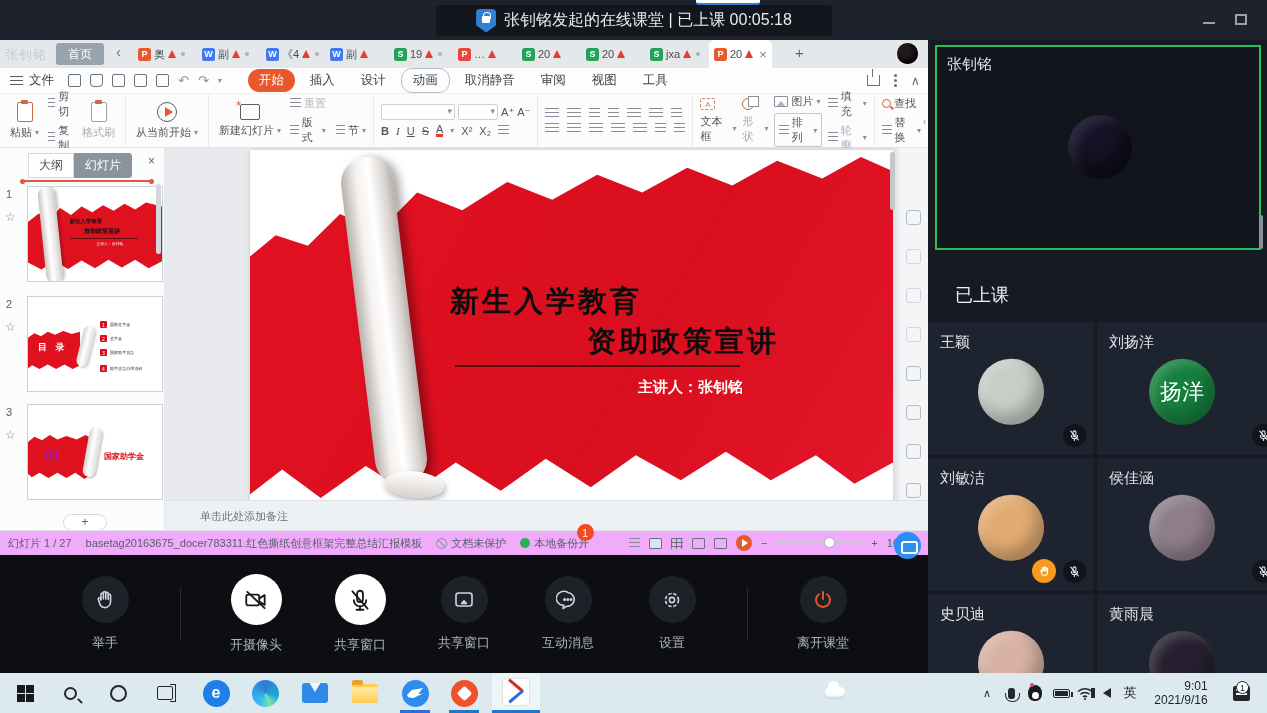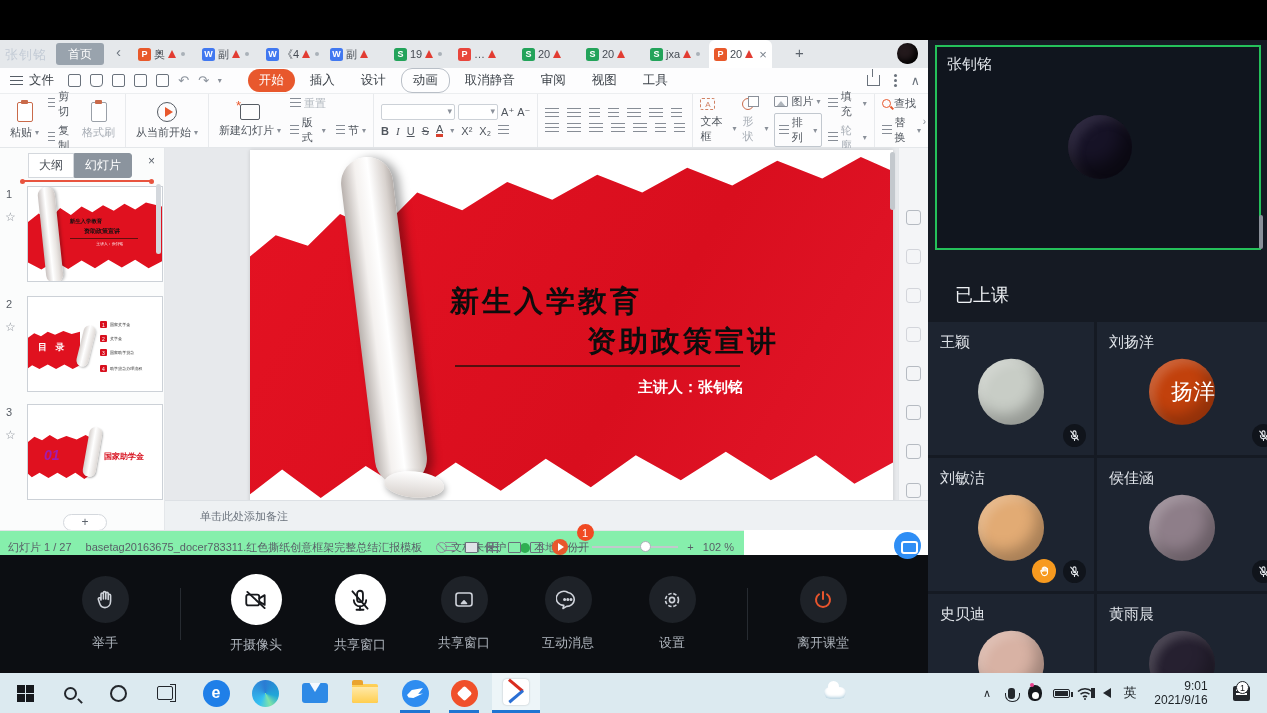--- a/index.html
+++ b/index.html
@@ -146,22 +146,22 @@
   .canvas-scroll { position:absolute; left:725px; top:4px; width:5px; height:58px; background:#c3c8cd; border-radius:3px;}
 
   
   #rstrip { position:absolute; left:898px; top:108px; width:30px; height:382px; background:#f4f5f7; border-left:1px solid #e4e7ea;}
   .rt-ic { position:absolute; left:7px; width:15px; height:15px; border:1.4px solid #aab0b8; border-radius:3px; opacity:.85;}
   .rt-ic.dim { opacity:.45; }
 
   
   #notesbar { position:absolute; left:165px; top:460px; width:763px; height:30px; background:#eef1f3; border-top:1px solid #dde1e5;
               font-size:11px; color:#6a727c; padding:8px 0 0 35px;}
-  #statusbar { position:absolute; left:0; top:490px; width:744px; height:25px; background:#86efac; border-top:1px solid #e2e5e8;
-               display:flex; align-items:flex-end; font-size:11px; color:#585f67;}
+  #statusbar { position:absolute; left:0; top:490px; width:928px; height:25px; background:#f0abfc; border-top:1px solid #e2e5e8;
+               display:flex; align-items:center; font-size:11px; color:#585f67;}
   .sb-left { display:flex; align-items:center; gap:14px; margin-left:8px; white-space:nowrap;}
   .cslash { width:11px; height:11px; border:1.3px solid #8a9099; border-radius:50%; position:relative; flex:none;}
   .cslash::after{content:"";position:absolute;left:-1px;top:4px;width:11px;height:1.3px;background:#8a9099;transform:rotate(45deg);}
   .gdot2 { width:10px; height:10px; border-radius:50%; background:#2fae52; flex:none;}
   .sb-item { display:flex; align-items:center; gap:4px; }
   .sb-right { position:absolute; right:10px; display:flex; align-items:center; gap:9px;}
   .vw { width:13px; height:11px; border:1.3px solid #6a727c; border-radius:1px;}
   .vw.grid { background:repeating-linear-gradient(90deg,#6a727c 0 1.3px,transparent 1.3px 5px),repeating-linear-gradient(#6a727c 0 1.3px,transparent 1.3px 4px); border:none; width:12px;}
   .vw.act { background:#dfe3e7; }
   .playbtn { width:16px; height:16px; border-radius:50%; background:#e8582d; position:relative;}
@@ -245,20 +245,29 @@
   .notif-flag::before{content:"";position:absolute;left:3px;top:3px;width:11px;height:2px;background:#fff;box-shadow:0 4px 0 #fff;}
   .notif-badge { position:absolute; left:10px; top:8px; width:13px; height:13px; border-radius:50%; background:#fff; border:1.5px solid #23272c;
                  font-size:9px; display:flex; align-items:center; justify-content:center; color:#16191d;}
   svg.icon { display:block; }
 </style>
 </head>
 <body>
 
 <div id="screen">
 
+  <div id="titlebar">
+    <div id="top-handle"></div>
+    <div class="tb-pill">
+      <div class="lock-shield"></div>
+      <div class="tb-title">张钊铭发起的在线课堂 | 已上课 00:05:18</div>
+    </div>
+    <div class="win-min"></div>
+    <div class="win-max"></div>
+  </div>
 
   <div id="wps">
 
     <div id="wtabbar">
       <div class="watermark">张钊铭</div>
       <div class="home-pill">首页</div>
       <div class="tab-back">‹</div>
 
       <div class="dtab" style="left:133px">
         <span class="dtab-ic" style="background: rgb(232, 89, 43);">P</span>
@@ -713,21 +722,21 @@
             <svg width="13" height="13" viewBox="0 0 24 24" fill="none" stroke="#e6e9ed" stroke-width="2" stroke-linecap="round">
               <rect x="9.3" y="3.5" width="5.4" height="10.5" rx="2.7"></rect>
               <path d="M6.3 12.2a5.7 5.7 0 0 0 11.4 0"></path>
               <line x1="12" y1="18" x2="12" y2="21"></line>
               <line x1="5" y1="4" x2="19" y2="20"></line>
             </svg>
           </div>
       </div>
       <div class="tile">
         <div class="tile-name">刘扬洋</div>
-        <div class="tile-avatar" style="background: #c2410c; justify-content: flex-end;">
+        <div class="tile-avatar" style="background: #15803d;">
             <span>扬洋</span>
           </div>
         <div class="micmute cut">
             <svg width="13" height="13" viewBox="0 0 24 24" fill="none" stroke="#e6e9ed" stroke-width="2" stroke-linecap="round">
               <rect x="9.3" y="3.5" width="5.4" height="10.5" rx="2.7"></rect>
               <path d="M6.3 12.2a5.7 5.7 0 0 0 11.4 0"></path>
               <line x1="12" y1="18" x2="12" y2="21"></line>
               <line x1="5" y1="4" x2="19" y2="20"></line>
             </svg>
           </div>

